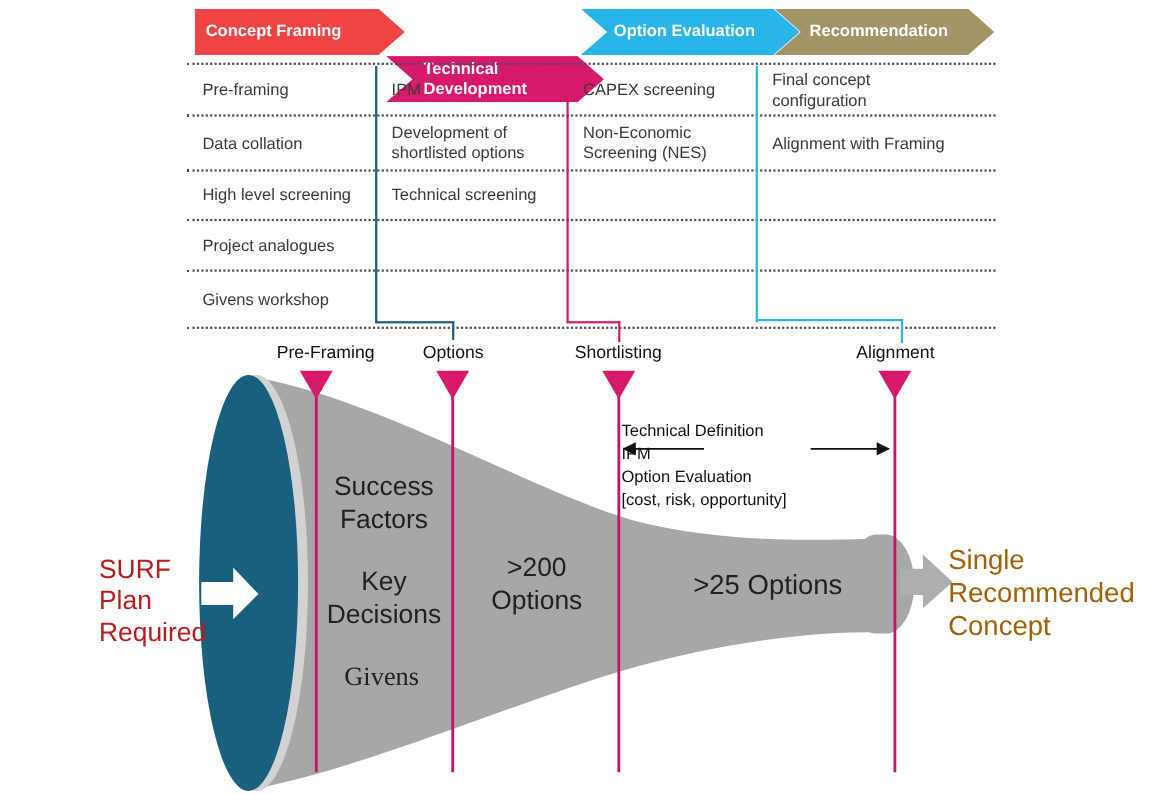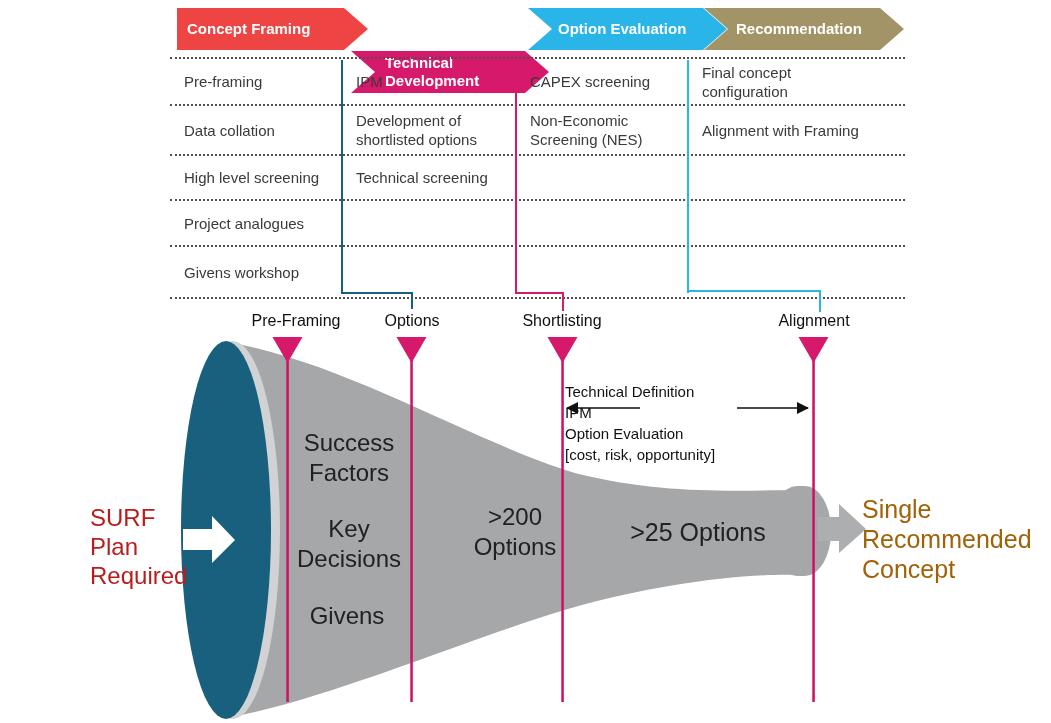--- a/index.html
+++ b/index.html
@@ -44,22 +44,22 @@
   .mlabel{position:absolute;top:312px;transform:translateX(-50%);
           font-size:16px;color:#101010;white-space:nowrap;}
   #ml-1{left:296px}#ml-2{left:412px}#ml-3{left:562px}#ml-4{left:814px}
   
   #funnel-svg{position:absolute;left:0;top:0;width:1051px;height:723px;}
   
   .ftext{position:absolute;color:#212121;text-align:center;}
   .preline{white-space:pre-line;}
   #t-success{left:349px;top:428px;transform:translateX(-50%);font-size:24px;line-height:30px;}
   #t-key{left:349px;top:514px;transform:translateX(-50%);font-size:24px;line-height:30px;}
-  #t-givens{left:347px;top:601px;transform:translateX(-50%);font-size:24px;line-height:30px;}
-  #t-200{left:488px;top:502px;transform:translateX(-50%);font-size:24px;line-height:30px;margin-left:27px;}
+  #t-givens{left:347px;top:601px;transform:translateX(-50%);font-size:24px;line-height:30px;font-family:Liberation Serif, serif;}
+  #t-200{left:488px;top:502px;transform:translateX(-50%);font-size:24px;line-height:30px;}
   #t-25{left:698px;top:517px;transform:translateX(-50%);font-size:25px;line-height:30px;white-space:nowrap;}
   #t-surf{left:90px;top:503px;text-align:left;font-size:24px;line-height:29px;color:#b91c1c;}
   #t-output{left:862px;top:494px;text-align:left;font-size:25px;line-height:30px;color:#a16207;}
   
   #annotation{position:absolute;left:565px;top:381px;width:248px;text-align:left;
               font-size:15px;line-height:21px;color:#111;}
 </style>
 </head>
 <body>
 

